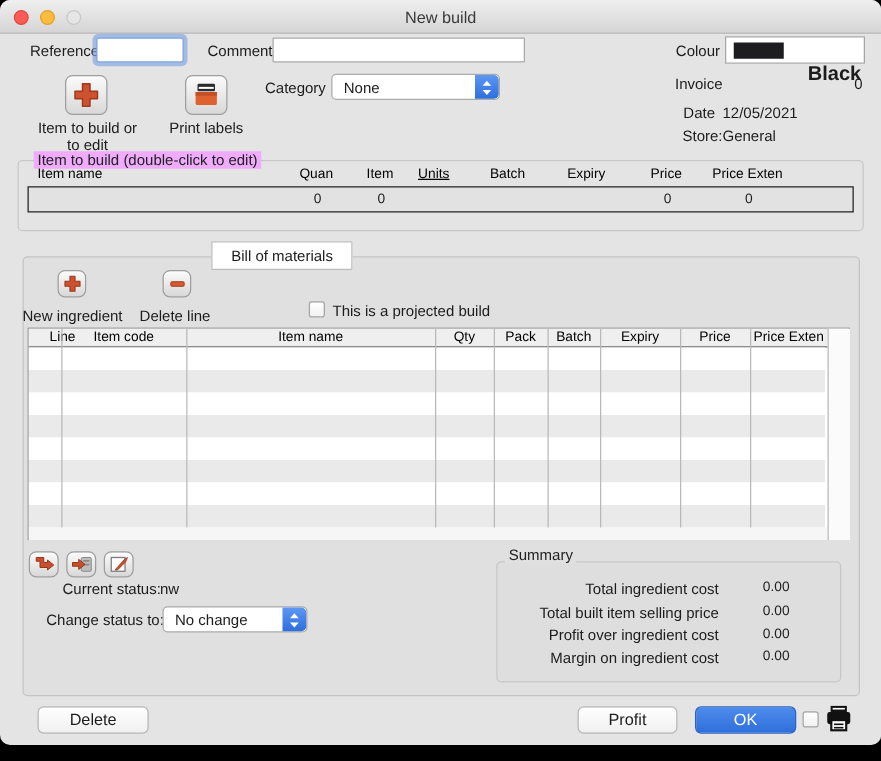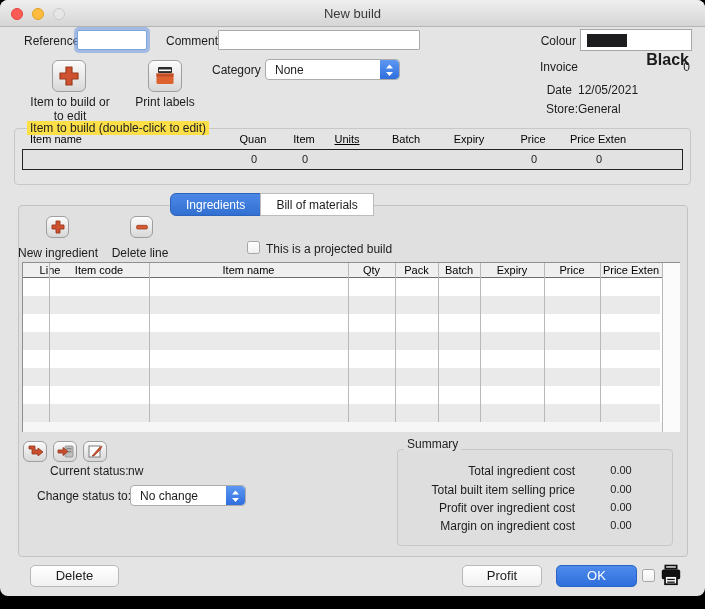--- a/index.html
+++ b/index.html
@@ -27,21 +27,21 @@
   .stepper svg { position:absolute; left:5px; top:4px; }
   .iconbtn { position:absolute; background:linear-gradient(#FBFBFB,#D8D8D8); border:1px solid #9E9E9E; border-radius:6px;
     box-shadow:inset 0 1px 0 rgba(255,255,255,.8); display:flex; align-items:center; justify-content:center; }
   .btn { position:absolute; height:22px; background:linear-gradient(#FFFFFF,#F0F0F0); border:1px solid #B9B9B9; border-radius:5px;
     font-size:13px; text-align:center; line-height:20px; color:#1c1c1c; }
   .btn.primary { background:linear-gradient(#4E8BEC,#2F6FDC); border:1px solid #2B63C4; color:#fff; }
   .checkbox { position:absolute; width:13px; height:13px; background:linear-gradient(#FFF,#F1F1F1); border:1px solid #A6A6A6; border-radius:2.5px; }
 
   
   .groupbox { position:absolute; border:1px solid #C7C7C7; border-radius:4px; }
-  .legend { position:absolute; font-size:12px; color:#222; background:#fde047; padding:0 3px; white-space:nowrap; }
+  .legend { position:absolute; font-size:12px; color:#222; background:#f0abfc; padding:0 3px; white-space:nowrap; }
 
   
   .bt-head { position:absolute; font-size:11px; color:#000; text-align:center; }
   .bt-row { position:absolute; left:22px; top:149px; width:661px; height:21px; border:1.5px solid #222; background:#E2E2E2; }
   .bt-cell { position:absolute; top:3px; font-size:11px; text-align:center; }
 
   
   .panel { position:absolute; left:18px; top:205px; width:670px; height:352px; background:#E0E0E0; border:1px solid #C3C3C3; border-radius:4px; }
   .tabs { position:absolute; left:170px; top:193px; display:flex; z-index:3; }
   .tab { height:23px; line-height:22px; padding:0 15px; font-size:12px; background:#fff; border:1px solid #BCBCBC; margin-left:-1px; color:#1c1c1c; }
@@ -142,21 +142,20 @@
 
   <div class="bt-row">
     <div class="bt-cell" style="left:206px; width:50px;">0</div>
     <div class="bt-cell" style="left:257px; width:50px;">0</div>
     <div class="bt-cell" style="left:486px; width:50px;">0</div>
     <div class="bt-cell" style="left:536px; width:80px;">0</div>
   </div>
 
   <div class="panel"></div>
   <div class="tabs">
-    <div class="tab first selected">Ingredients</div>
     <div class="tab">Bill of materials</div>
   </div>
 
   <div class="iconbtn" style="left:46px; top:216px; width:23px; height:22px;">
     <svg width="16" height="16" viewBox="0 0 24 24">
       <path d="M9 3 h6 v6 h6 v6 h-6 v6 h-6 v-6 H3 V9 h6 z" fill="#CE5130" stroke="#9C3A1C" stroke-width="1.4" stroke-linejoin="round"></path>
     </svg>
   </div>
   <div class="lbl" style="left:14px; top:246px; width:88px; text-align:center;">New ingredient</div>
 

